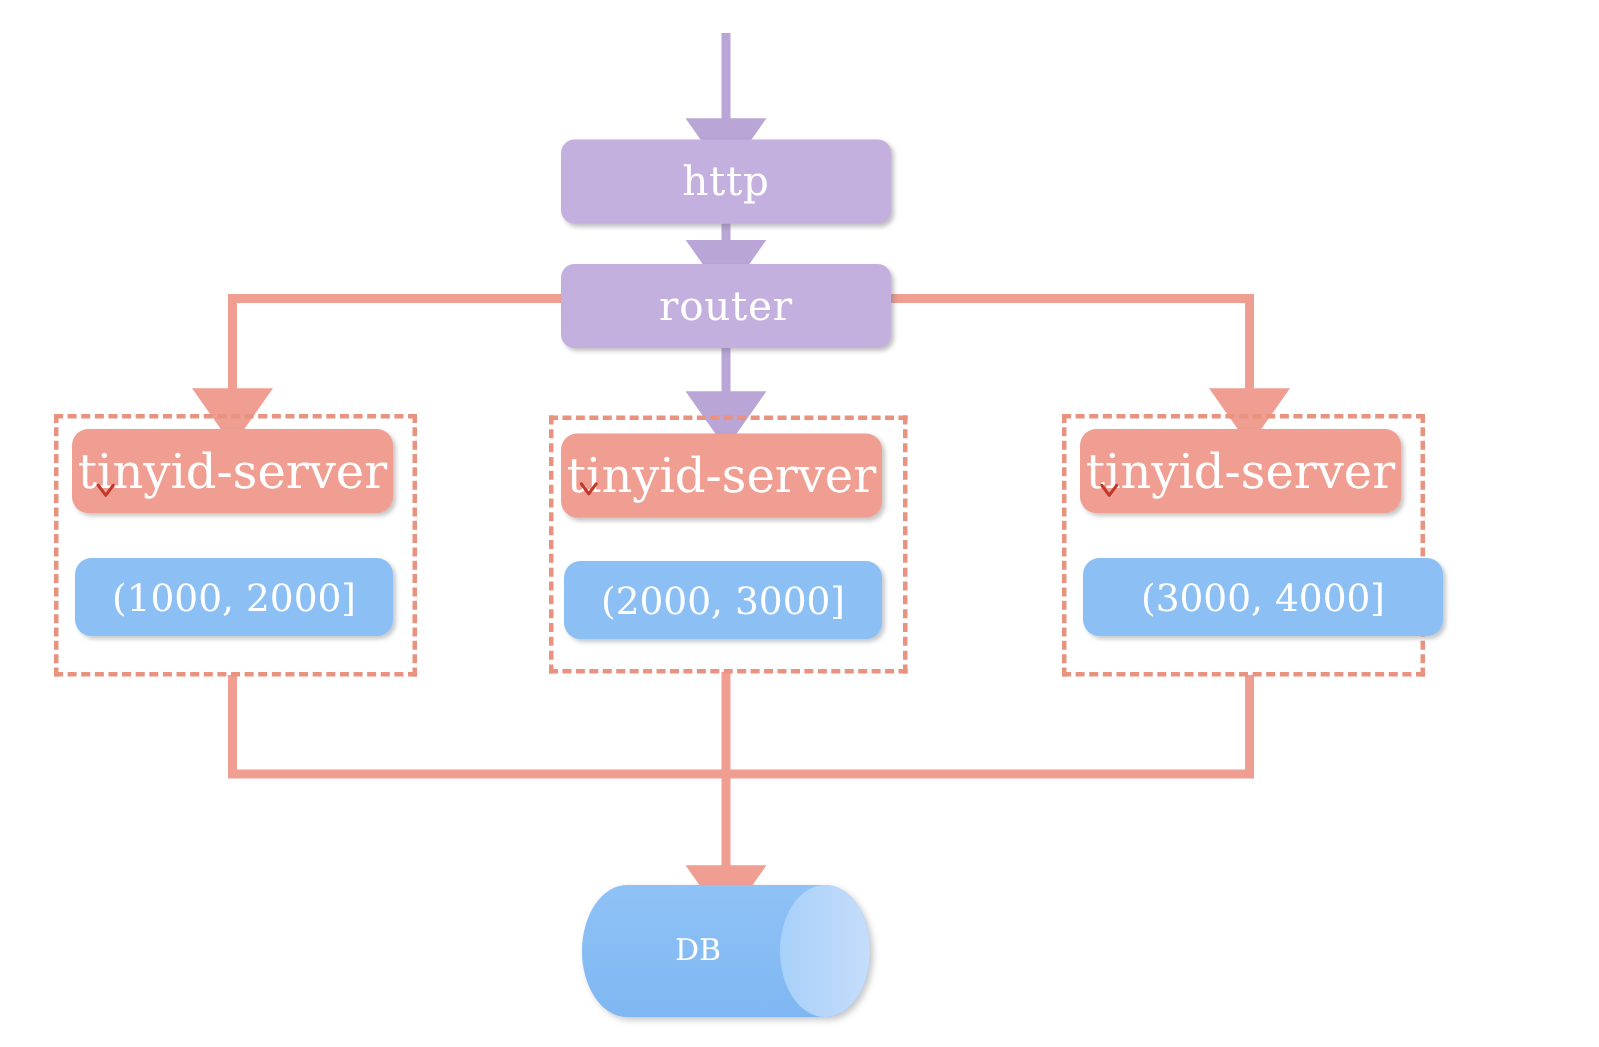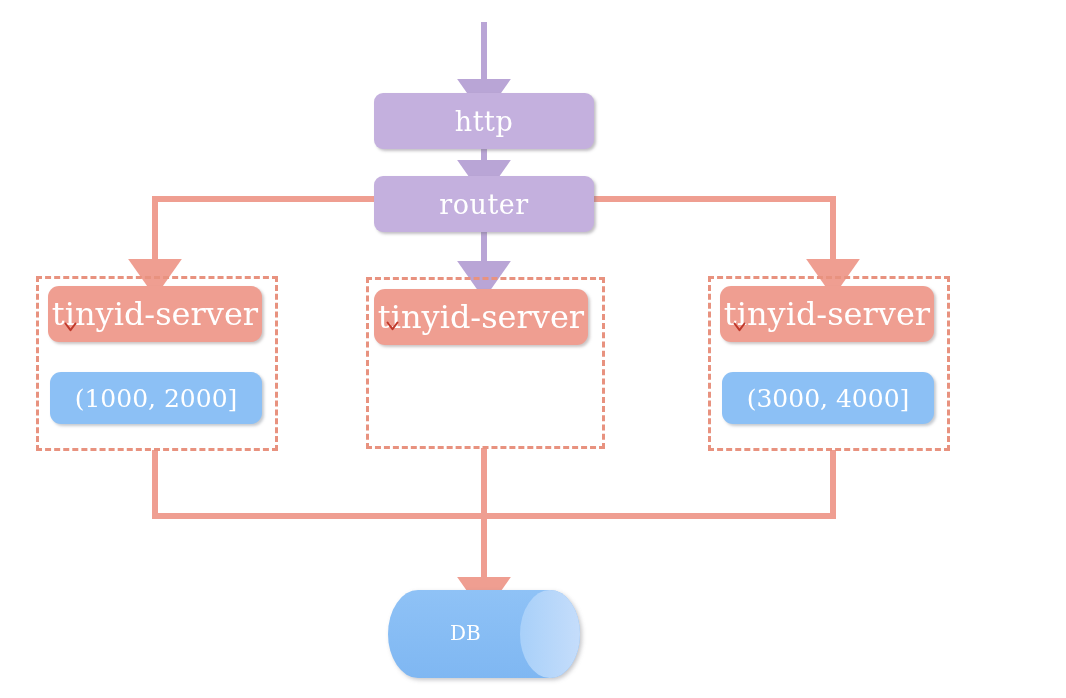--- a/index.html
+++ b/index.html
@@ -163,28 +163,31 @@
   <div class="node node-blue" style="left:50px; top:372px; width:212px; height:52px;">
     <span>(1000, 2000]</span>
   </div>
 
   <div class="node node-salmon" style="left:374px; top:289px; width:214px; height:56px;">
     <span>tinyid-server</span>
   </div>
   <svg class="caret" style="left:386px; top:321px;" viewBox="0 0 13 10">
     <path d="M1.5,1.5 L6.5,8.2 L11.5,1.5" fill="none" stroke="#c0392b" stroke-width="2" stroke-linecap="round" stroke-linejoin="round"></path>
   </svg>
+  <div class="node node-blue" style="left:376px; top:374px; width:212px; height:52px;">
+    <span>(2000, 3000]</span>
+  </div>
 
   <div class="node node-salmon" style="left:720px; top:286px; width:214px; height:56px;">
     <span>tinyid-server</span>
   </div>
   <svg class="caret" style="left:733px; top:322px;" viewBox="0 0 13 10">
     <path d="M1.5,1.5 L6.5,8.2 L11.5,1.5" fill="none" stroke="#c0392b" stroke-width="2" stroke-linecap="round" stroke-linejoin="round"></path>
   </svg>
-  <div class="node node-blue" style="left:722px; top:372px; width:212px; height:52px;">
+  <div class="node node-blue" style="left:722px; top:372px; width:240px; height:52px;">
     <span>(3000, 4000]</span>
   </div>
 
   <div class="db-wrap" style="left:388px; top:590px; width:192px; height:88px;">
     <div class="db-label" style="left:62px; top:33px;">DB</div>
   </div>
 
 </div>
 
 </body></html>

